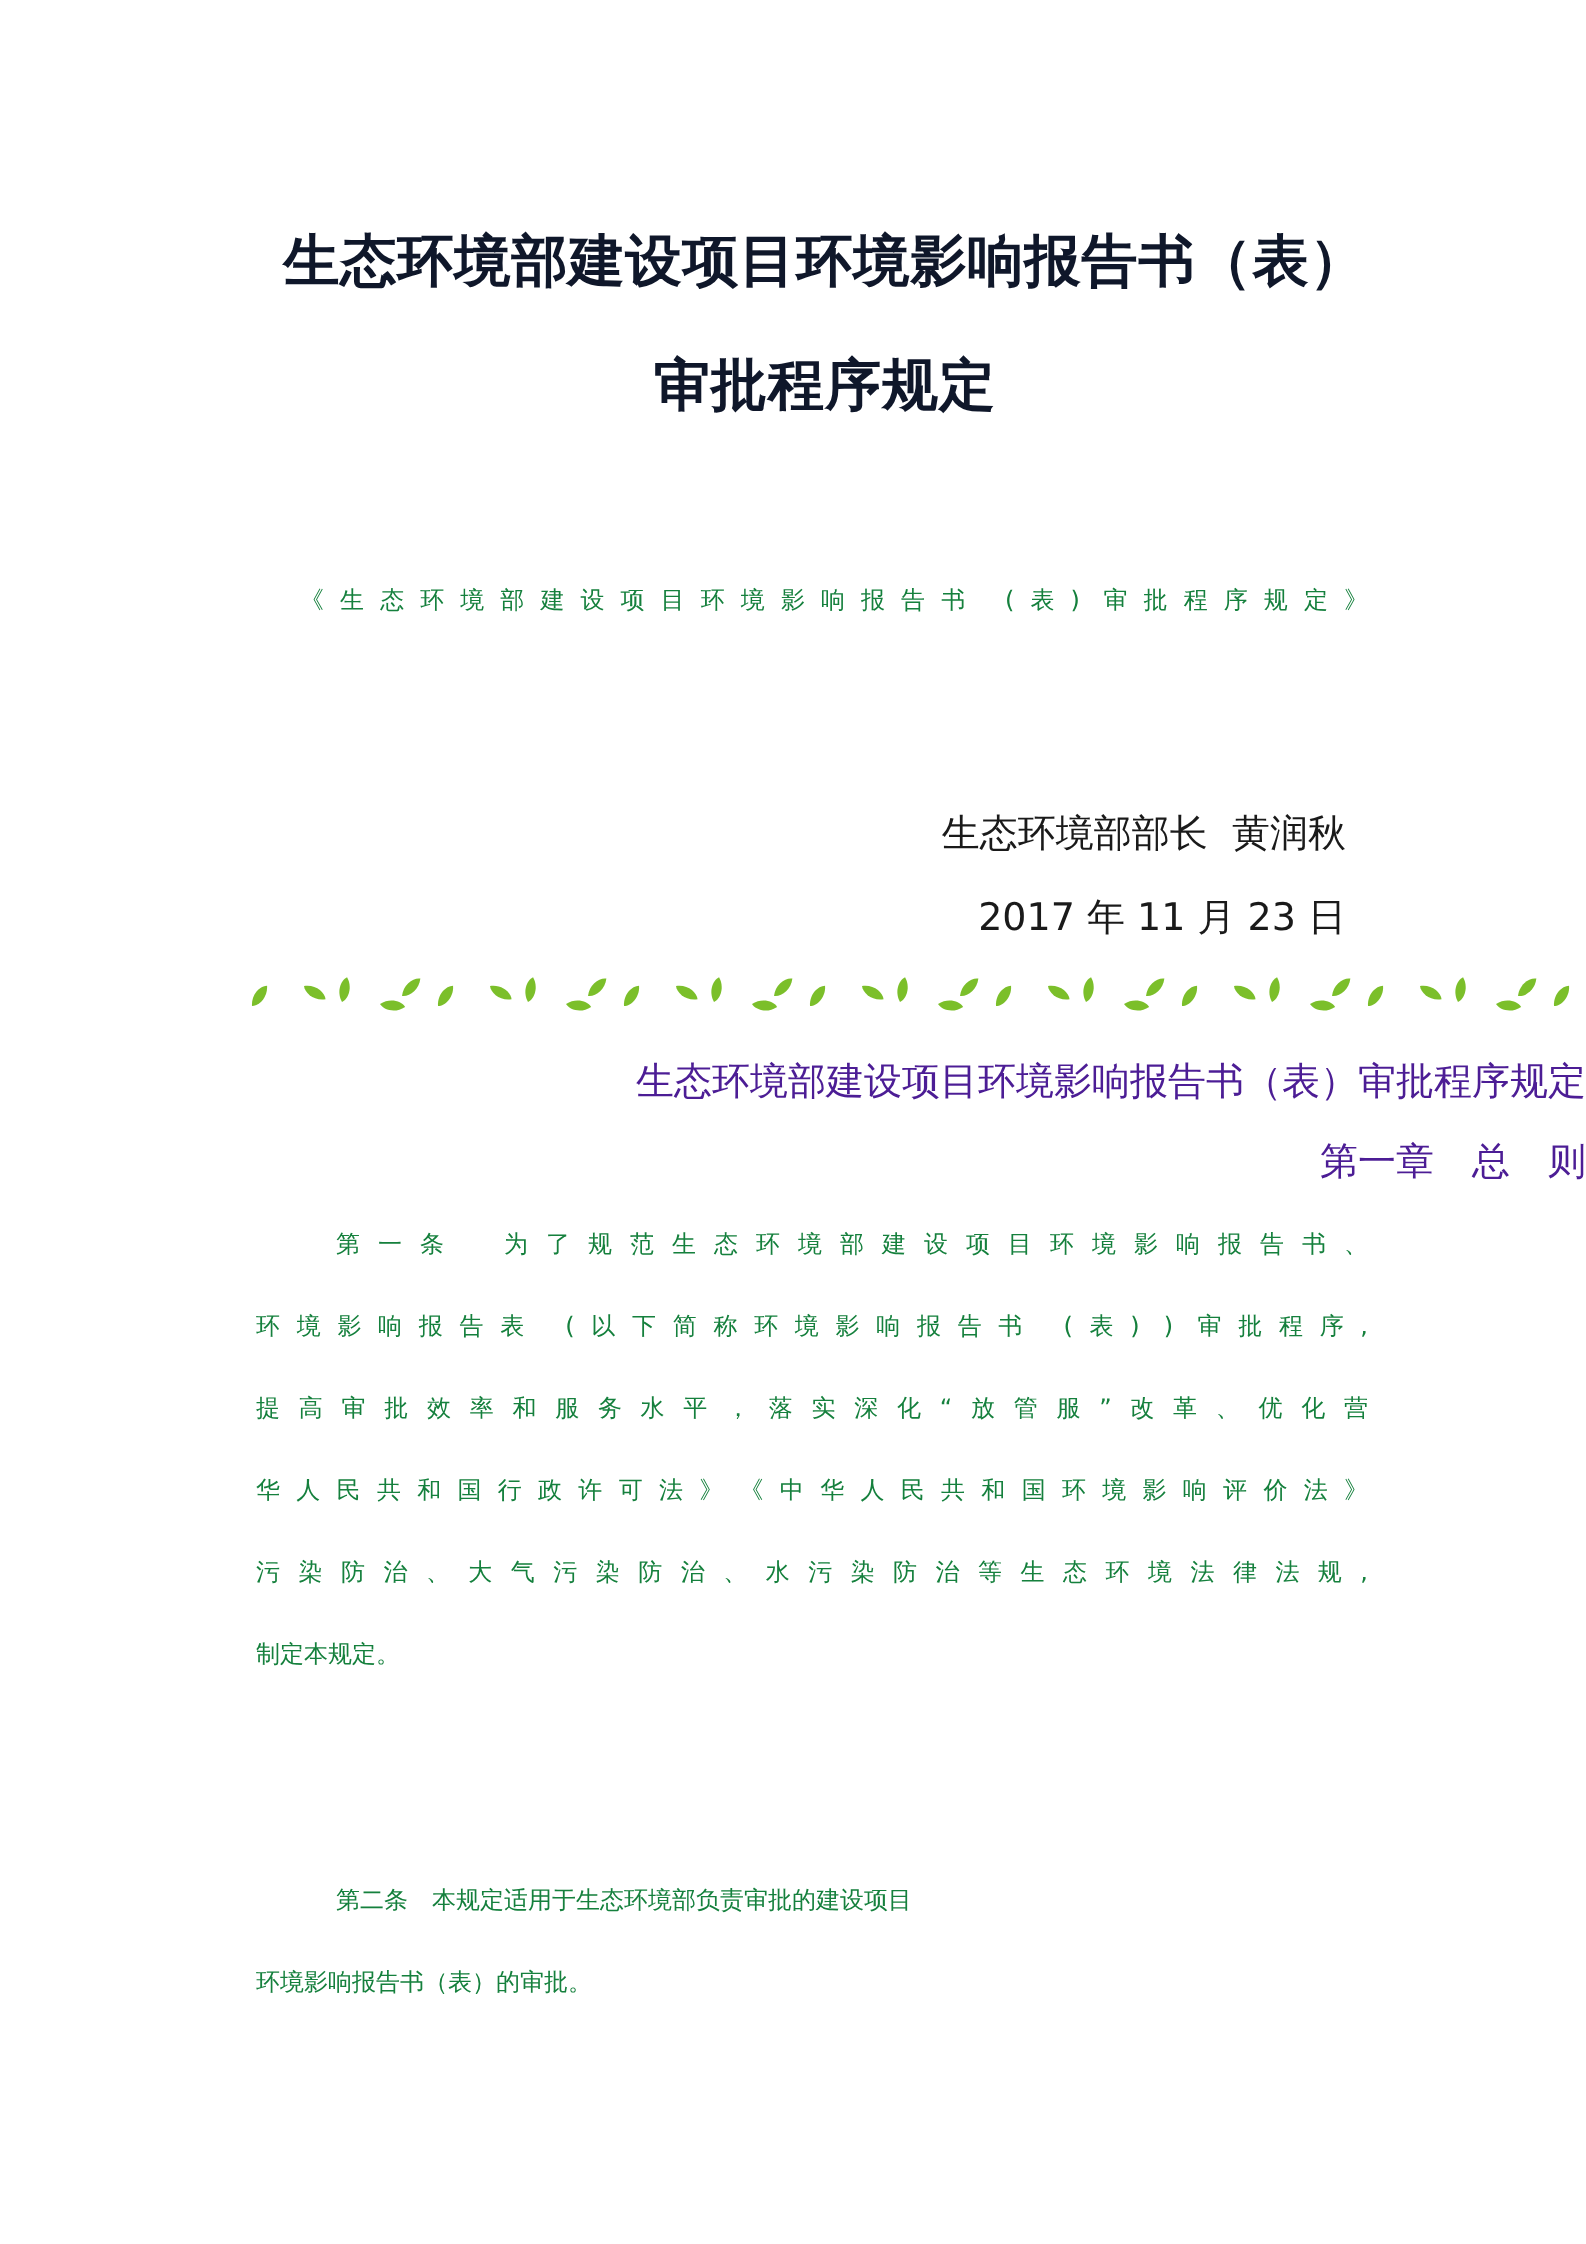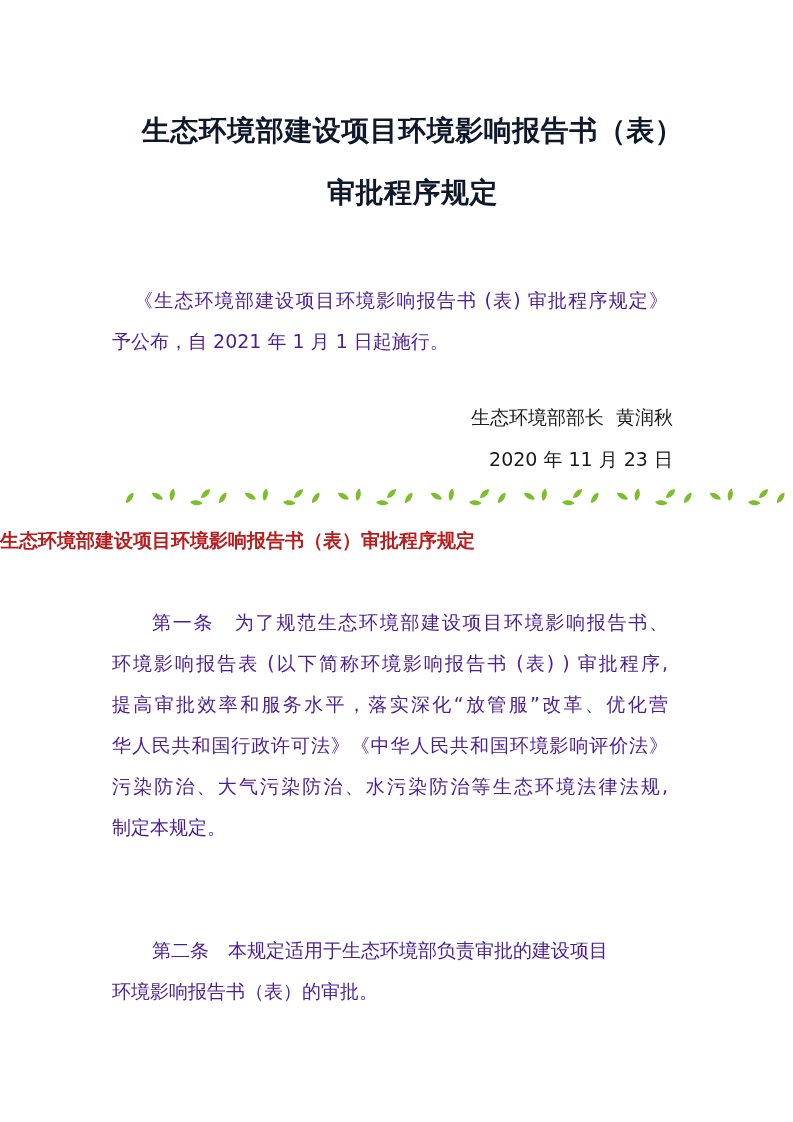--- a/index.html
+++ b/index.html
@@ -29,25 +29,25 @@
       font-size: 28px;
       letter-spacing: 0.5px;
       color: #0f172a;
       white-space: nowrap;
     }
     #title1 { top: 112px; }
     #title2 { top: 174px; }
 
     .para {
       position: absolute;
-      left: 112px;
+      left: 128px;
       width: 556px;
-      font-size: 19px;
+      font-size: 12px;
       line-height: 41px;
-      color: #4c1d95;
+      color: #15803d;
     }
     .line {
       display: block;
       white-space: nowrap;
       height: 41px;
       text-align: justify;
       text-align-last: justify;
     }
     .line.last {
       text-align: left;
@@ -74,47 +74,46 @@
       top: 486px;
       width: 793px;
       height: 26px;
       overflow: hidden;
     }
 
     .sub-title {
       position: absolute;
       left: 0;
       width: 793px;
-      text-align: left;
-      font-weight: bold;
+      text-align: right;
+      font-weight: normal;
       font-size: 19px;
       white-space: nowrap;
-      color: #b91c1c;
+      color: #4c1d95;
     }
     #doc-title { top: 528px; }
     #chapter-title { top: 568px; word-spacing: 12px; }
 
     #article1 { top: 602px; }
     #article2 { top: 930px; }
   </style>
 </head>
 <body>
 
 <div class="page">
 
   <div id="title1" class="title-line">生态环境部建设项目环境影响报告书（表）</div>
   <div id="title2" class="title-line">审批程序规定</div>
 
   <div id="announce" class="para">
     <span class="line indent">《生态环境部建设项目环境影响报告书 (表) 审批程序规定》</span>
-    <span class="line last">予公布，自 2021 年 1 月 1 日起施行。</span>
   </div>
 
   <div id="signer" class="right-line" style="white-space: pre;">生态环境部部长  黄润秋</div>
-  <div id="sign-date" class="right-line">2020 年 11 月 23 日</div>
+  <div id="sign-date" class="right-line">2017 年 11 月 23 日</div>
 
   <div class="divider">
     <svg width="793" height="26" viewBox="0 0 793 26" xmlns="http://www.w3.org/2000/svg">
       <defs>
         <path id="lf" d="M0,0 C3,-5 9,-6 12,-4 C9,1 3,2 0,0 Z" fill="#7bbf2a"></path>
         <g id="unit">
           <use href="#lf" transform="translate(4,17) rotate(-35)"></use>
           <use href="#lf" transform="translate(30,7) rotate(50)"></use>
           <use href="#lf" transform="translate(49,15) rotate(-60)"></use>
           <use href="#lf" transform="translate(68,16) rotate(25)"></use>
@@ -126,20 +125,21 @@
       <use href="#unit" transform="translate(308,0)"></use>
       <use href="#unit" transform="translate(401,0)"></use>
       <use href="#unit" transform="translate(494,0)"></use>
       <use href="#unit" transform="translate(587,0)"></use>
       <use href="#unit" transform="translate(680,0)"></use>
       <use href="#unit" transform="translate(773,0)"></use>
     </svg>
   </div>
 
   <div id="doc-title" class="sub-title">生态环境部建设项目环境影响报告书（表）审批程序规定</div>
+  <div id="chapter-title" class="sub-title" style="white-space: pre;">第一章　总　则</div>
 
   <div id="article1" class="para">
     <span class="line indent2">第一条　为了规范生态环境部建设项目环境影响报告书、</span>
     <span class="line">环境影响报告表 (以下简称环境影响报告书 (表) ) 审批程序,</span>
     <span class="line">提高审批效率和服务水平，落实深化“放管服”改革、优化营</span>
     <span class="line">华人民共和国行政许可法》《中华人民共和国环境影响评价法》</span>
     <span class="line">污染防治、大气污染防治、水污染防治等生态环境法律法规,</span>
     <span class="line last">制定本规定。</span>
   </div>
 

